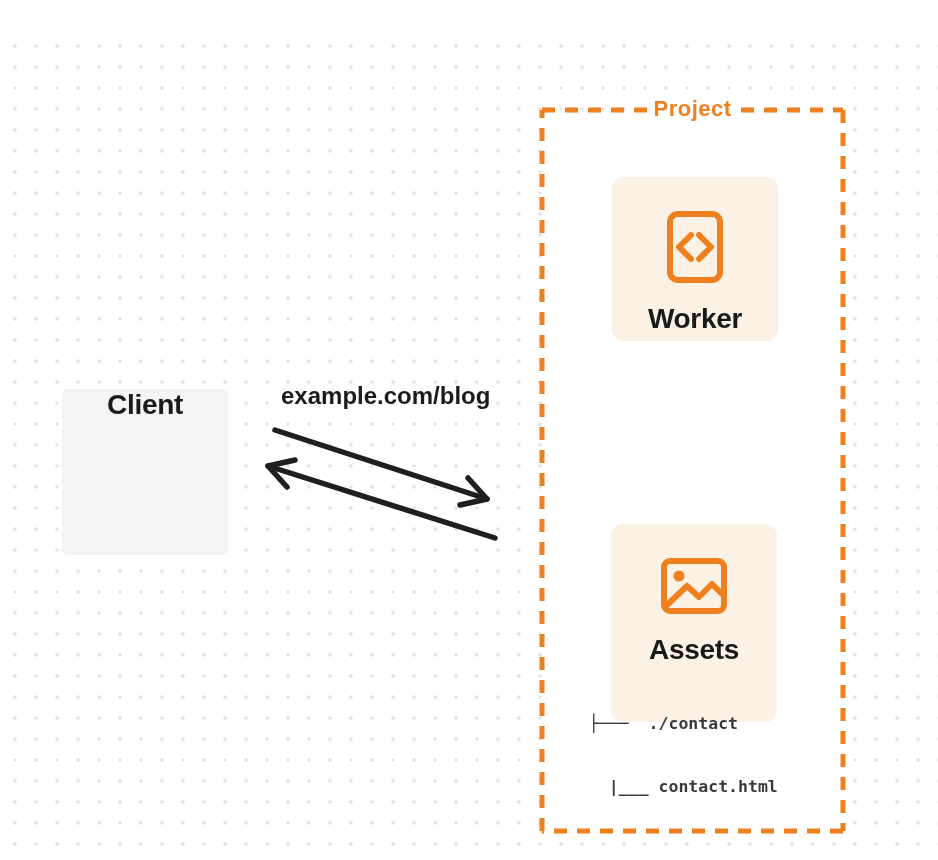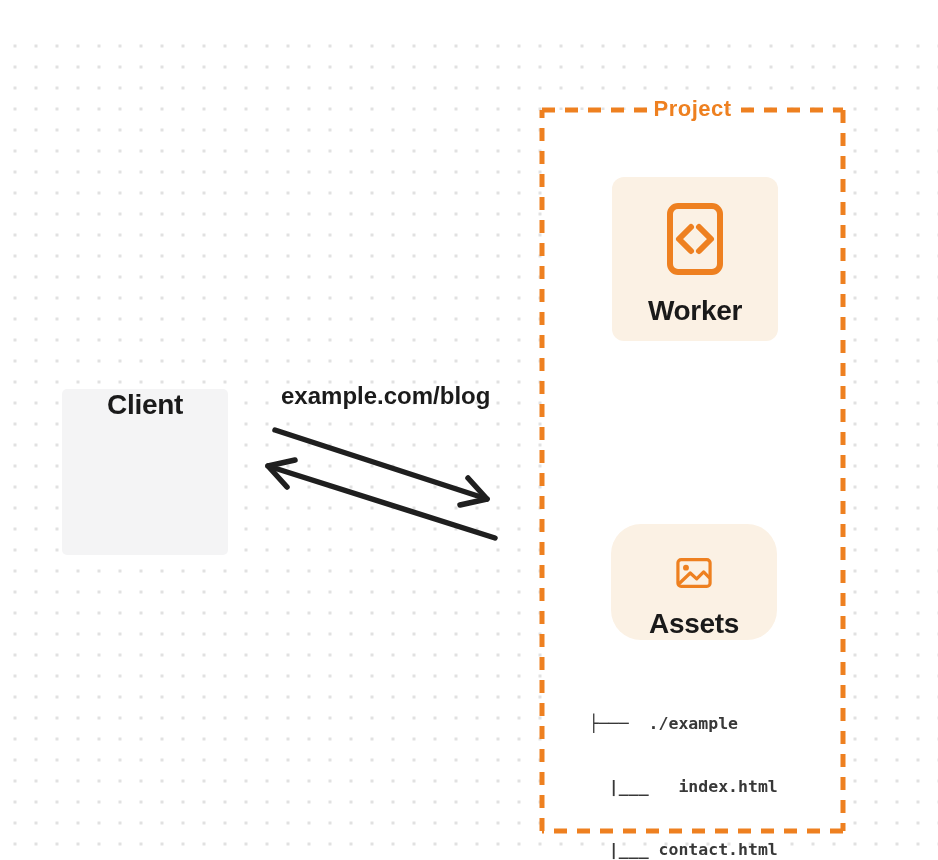--- a/index.html
+++ b/index.html
@@ -28,22 +28,22 @@
   }
   .node-label{font-size:28px;font-weight:700;color:#1A1A1A;letter-spacing:-0.3px;}
   .request-label{
     position:absolute;left:281px;top:338px;
     font-size:24px;font-weight:700;color:#1B1B1B;
   }
   .card{
     position:absolute;width:166px;background:#FBF1E4;border-radius:12px;
     display:flex;flex-direction:column;align-items:center;box-sizing:border-box;
   }
-  .card-worker{left:612px;top:133px;height:164px;padding-top:26px;}
-  .card-assets{left:611px;top:480px;height:116px;padding-top:34px;border-radius:30px;}
+  .card-worker{left:612px;top:133px;height:164px;padding-top:34px;}
+  .card-assets{left:611px;top:480px;height:198px;padding-top:34px;}
   .card .card-label{margin-top:20px;}
   .tree{
     position:absolute;left:589px;top:648px;margin:0;
     font-family:"DejaVu Sans Mono",monospace;
     font-size:16.5px;line-height:21px;font-weight:700;color:#383838;
   }
   .tree div{white-space:pre;}
 </style>
 </head>
 <body>
@@ -89,18 +89,17 @@
 
   <div class="card card-assets">
     <svg width="66" height="56" viewBox="0 0 66 56">
       <rect x="3" y="3" width="60" height="50" rx="6" fill="none" stroke="#EE8020" stroke-width="6"></rect>
       <circle cx="18" cy="18" r="5.5" fill="#EE8020"></circle>
       <path d="M5,48 L26,28 L38,39 L51,26 L61,36" fill="none" stroke="#EE8020" stroke-width="6" stroke-linecap="round" stroke-linejoin="round"></path>
     </svg>
     <span class="node-label card-label">Assets</span>
   </div>
 
-  <pre class="tree">    <div>├───  ./example</div>
-    <div>  |___   index.html</div>
+  <pre class="tree">    <div>├───  ./contact</div>
     <div>  |___ contact.html</div>
   </pre>
 
 </div>
 
 </body></html>

